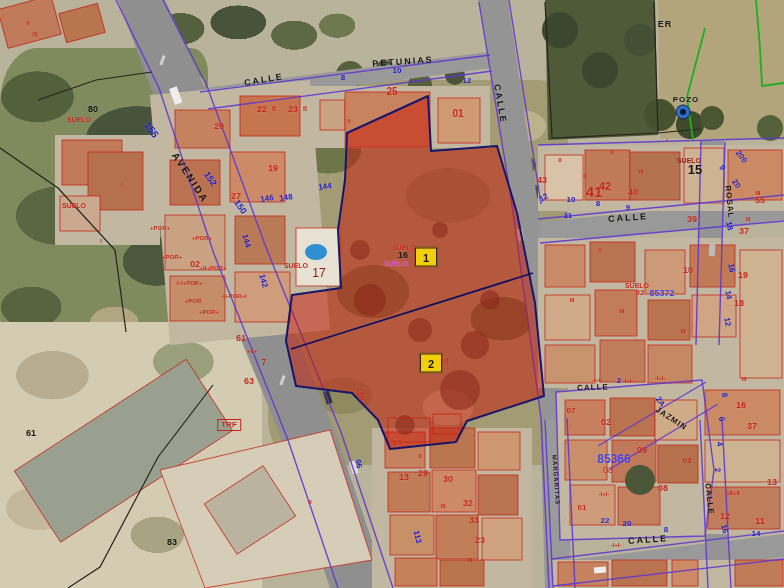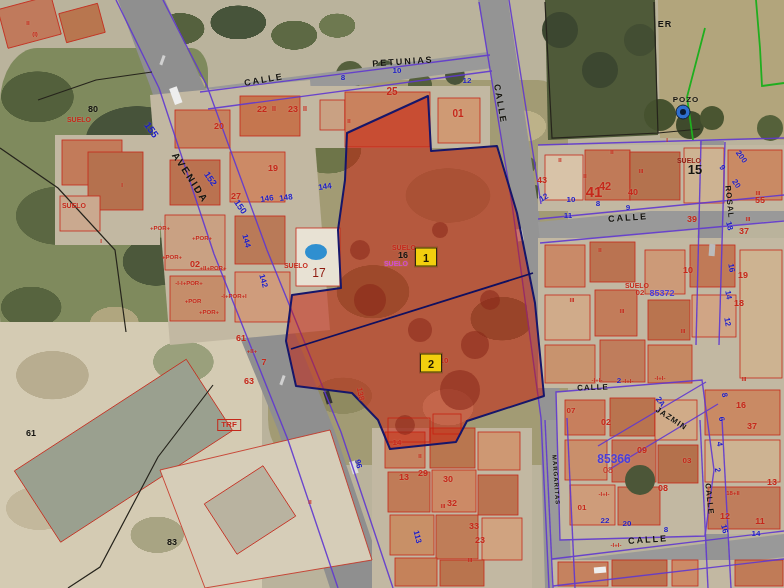--- a/index.html
+++ b/index.html
@@ -307,22 +307,22 @@
       <span class="lbl" style="left: 582px; top: 508px; color: rgb(197, 40, 26); font-size: 8px; font-weight: 700; transform: translate(-50%, -50%) rotate(0deg);">01</span>
       <span class="lbl" style="left: 741px; top: 405px; color: rgb(197, 40, 26); font-size: 9px; font-weight: 700; transform: translate(-50%, -50%) rotate(0deg);">16</span>
       <span class="lbl" style="left: 752px; top: 426px; color: rgb(197, 40, 26); font-size: 9px; font-weight: 700; transform: translate(-50%, -50%) rotate(0deg);">37</span>
       <span class="lbl" style="left: 772px; top: 482px; color: rgb(197, 40, 26); font-size: 9px; font-weight: 700; transform: translate(-50%, -50%) rotate(0deg);">13</span>
       <span class="lbl" style="left: 725px; top: 516px; color: rgb(197, 40, 26); font-size: 9px; font-weight: 700; transform: translate(-50%, -50%) rotate(0deg);">12</span>
       <span class="lbl" style="left: 760px; top: 521px; color: rgb(197, 40, 26); font-size: 9px; font-weight: 700; transform: translate(-50%, -50%) rotate(0deg);">11</span>
       <span class="lbl" style="left: 397px; top: 443px; color: rgb(197, 40, 26); font-size: 8px; font-weight: 700; transform: translate(-50%, -50%) rotate(0deg);">14</span>
       <span class="lbl" style="left: 404px; top: 477px; color: rgb(197, 40, 26); font-size: 9px; font-weight: 700; transform: translate(-50%, -50%) rotate(0deg);">13</span>
       <span class="lbl" style="left: 423px; top: 473px; color: rgb(197, 40, 26); font-size: 9px; font-weight: 700; transform: translate(-50%, -50%) rotate(0deg);">29</span>
       <span class="lbl" style="left: 448px; top: 479px; color: rgb(197, 40, 26); font-size: 9px; font-weight: 700; transform: translate(-50%, -50%) rotate(0deg);">30</span>
-      <span class="lbl" style="left: 452px; top: 503px; color: rgb(197, 40, 26); font-size: 9px; font-weight: 700; transform: translate(-50%, -50%) rotate(0deg); text-align: center;">32</span>
-      <span class="lbl" style="left: 474px; top: 520px; color: rgb(197, 40, 26); font-size: 9px; font-weight: 700; transform: translate(-50%, -50%) rotate(0deg); margin-top: 6px;">33</span>
+      <span class="lbl" style="left: 468px; top: 503px; color: rgb(197, 40, 26); font-size: 9px; font-weight: 700; transform: translate(-50%, -50%) rotate(0deg); text-align: center;">32</span>
+      <span class="lbl" style="left: 474px; top: 520px; color: rgb(197, 40, 26); font-size: 9px; font-weight: 700; transform: translate(-50%, -50%) rotate(0deg);">33</span>
       <span class="lbl" style="left: 480px; top: 540px; color: rgb(197, 40, 26); font-size: 9px; font-weight: 700; transform: translate(-50%, -50%) rotate(0deg);">23</span>
       <span class="lbl" style="left: 640px; top: 293px; color: rgb(197, 40, 26); font-size: 8px; font-weight: 700; transform: translate(-50%, -50%) rotate(0deg);">02</span>
       <span class="lbl" style="left: 733px; top: 493px; color: rgb(197, 40, 26); font-size: 6px; font-weight: 700; transform: translate(-50%, -50%) rotate(0deg);">18+II</span>
       <span class="lbl" style="left: 160px; top: 228px; color: rgb(197, 40, 26); font-size: 6px; font-weight: 700; transform: translate(-50%, -50%) rotate(0deg);">+POR+</span>
       <span class="lbl" style="left: 202px; top: 238px; color: rgb(197, 40, 26); font-size: 6px; font-weight: 700; transform: translate(-50%, -50%) rotate(0deg);">+POR+</span>
       <span class="lbl" style="left: 172px; top: 257px; color: rgb(197, 40, 26); font-size: 6px; font-weight: 700; transform: translate(-50%, -50%) rotate(0deg);">+POR+</span>
       <span class="lbl" style="left: 213px; top: 268px; color: rgb(197, 40, 26); font-size: 6px; font-weight: 700; transform: translate(-50%, -50%) rotate(0deg);">+II+POR+</span>
       <span class="lbl" style="left: 189px; top: 283px; color: rgb(197, 40, 26); font-size: 6px; font-weight: 700; transform: translate(-50%, -50%) rotate(0deg);">-I-I+POR+</span>
       <span class="lbl" style="left: 234px; top: 296px; color: rgb(197, 40, 26); font-size: 6px; font-weight: 700; transform: translate(-50%, -50%) rotate(0deg);">-I+POR+I</span>
       <span class="lbl" style="left: 193px; top: 301px; color: rgb(197, 40, 26); font-size: 6px; font-weight: 700; transform: translate(-50%, -50%) rotate(0deg);">+POR</span>

